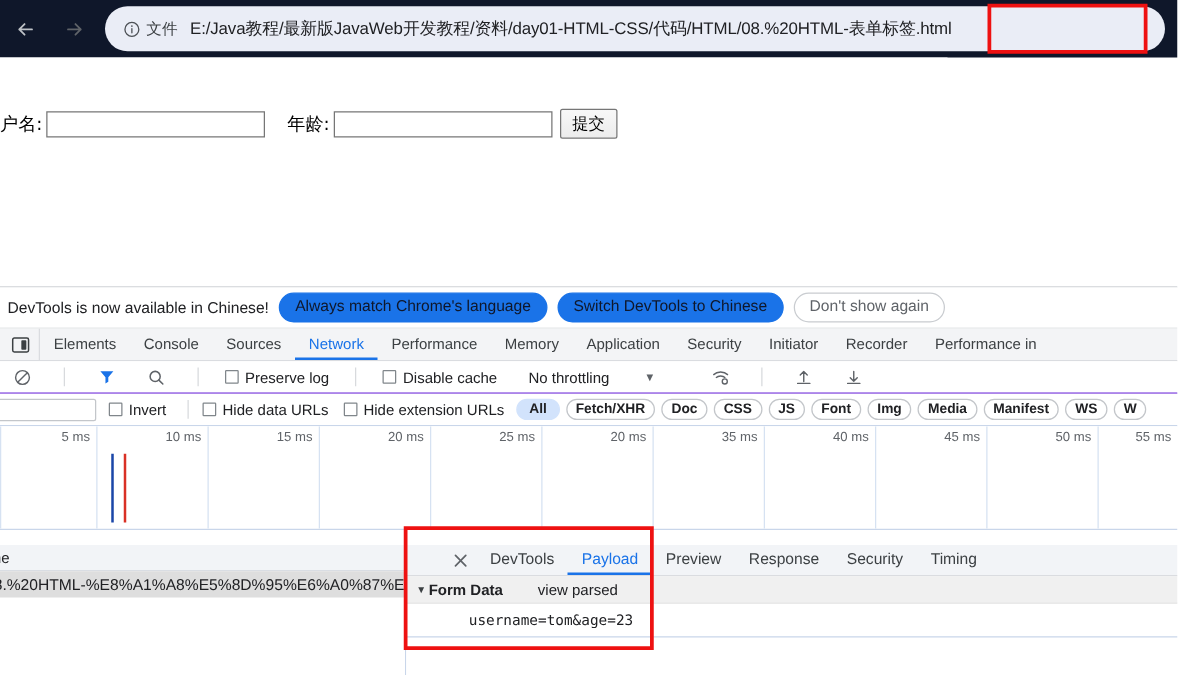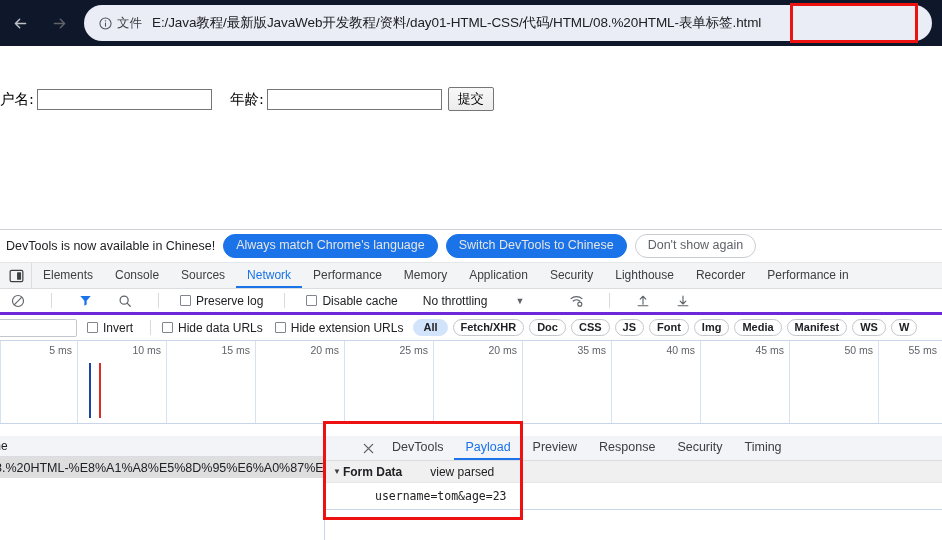--- a/index.html
+++ b/index.html
@@ -98,21 +98,21 @@
     display: flex; align-items: center;
     padding-left: 6px; gap: 8px;
     border-bottom: 1px solid #e4e6e8;
   }
   .dt-banner-text { font-size: 12.5px; color: #202124; white-space: nowrap; }
   .pill {
     border-radius: 13px; padding: 4px 12px 5px;
     font-size: 12.5px; white-space: nowrap; cursor: pointer;
     line-height: 1.1;
   }
-  .pill.primary { background: #1a73e8; color: #e5e5e5; border: 1px solid #1a73e8; }
+  .pill.primary { background: #1a73e8; color: #0f172a; border: 1px solid #1a73e8; }
   .pill.ghost { background: #fff; color: #5f6368; border: 1px solid #c9ccd0; }
 
   .dt-tabs {
     height: 26px; display: flex; align-items: stretch;
     background: #f3f4f6;
     border-bottom: 1px solid #dadce0;
     padding-left: 2px;
   }
   .dt-dock {
     width: 30px; display: flex; align-items: center; justify-content: center;
@@ -125,21 +125,21 @@
     font-size: 12px; color: #3c4043; white-space: nowrap;
     cursor: pointer;
     border-bottom: 2px solid transparent;
   }
   .dt-tab.active { color: #1a73e8; border-bottom-color: #1a73e8; }
 
   .net-toolbar {
     height: 26px; display: flex; align-items: center;
     gap: 16px; padding-left: 6px;
     background: #ffffff;
-    border-bottom: 3px solid #6d28d9;
+    border-bottom: 1px solid #6d28d9;
   }
   .tb-ico {
     width: 24px; height: 20px; display: flex; align-items: center; justify-content: center;
     color: #5f6368; cursor: pointer;
   }
   .tb-ico.blue { color: #1a73e8; }
   .tb-sep { width: 1px; height: 15px; background: #d8dadd; margin: 0 5px; }
   .cbx-wrap { display: flex; align-items: center; gap: 5px; cursor: pointer; white-space: nowrap; }
   .cbx {
     width: 11px; height: 11px; border: 1px solid #80868b; border-radius: 1px; background: #fff;
@@ -340,21 +340,21 @@
       <div class="dt-tab">
           <span>Memory</span>
         </div>
       <div class="dt-tab">
           <span>Application</span>
         </div>
       <div class="dt-tab">
           <span>Security</span>
         </div>
       <div class="dt-tab">
-          <span>Lighthouse</span>
+          <span>Initiator</span>
         </div>
       <div class="dt-tab">
           <span>Recorder</span>
         </div>
       <div class="dt-tab">
           <span>Performance in</span>
         </div>
     </div>
 
     <div class="net-toolbar">

